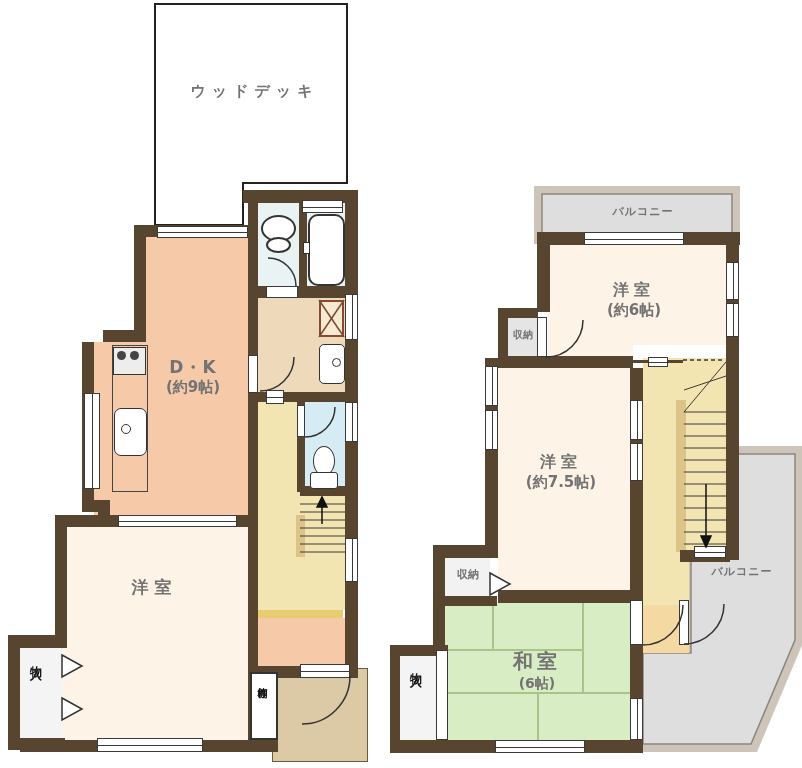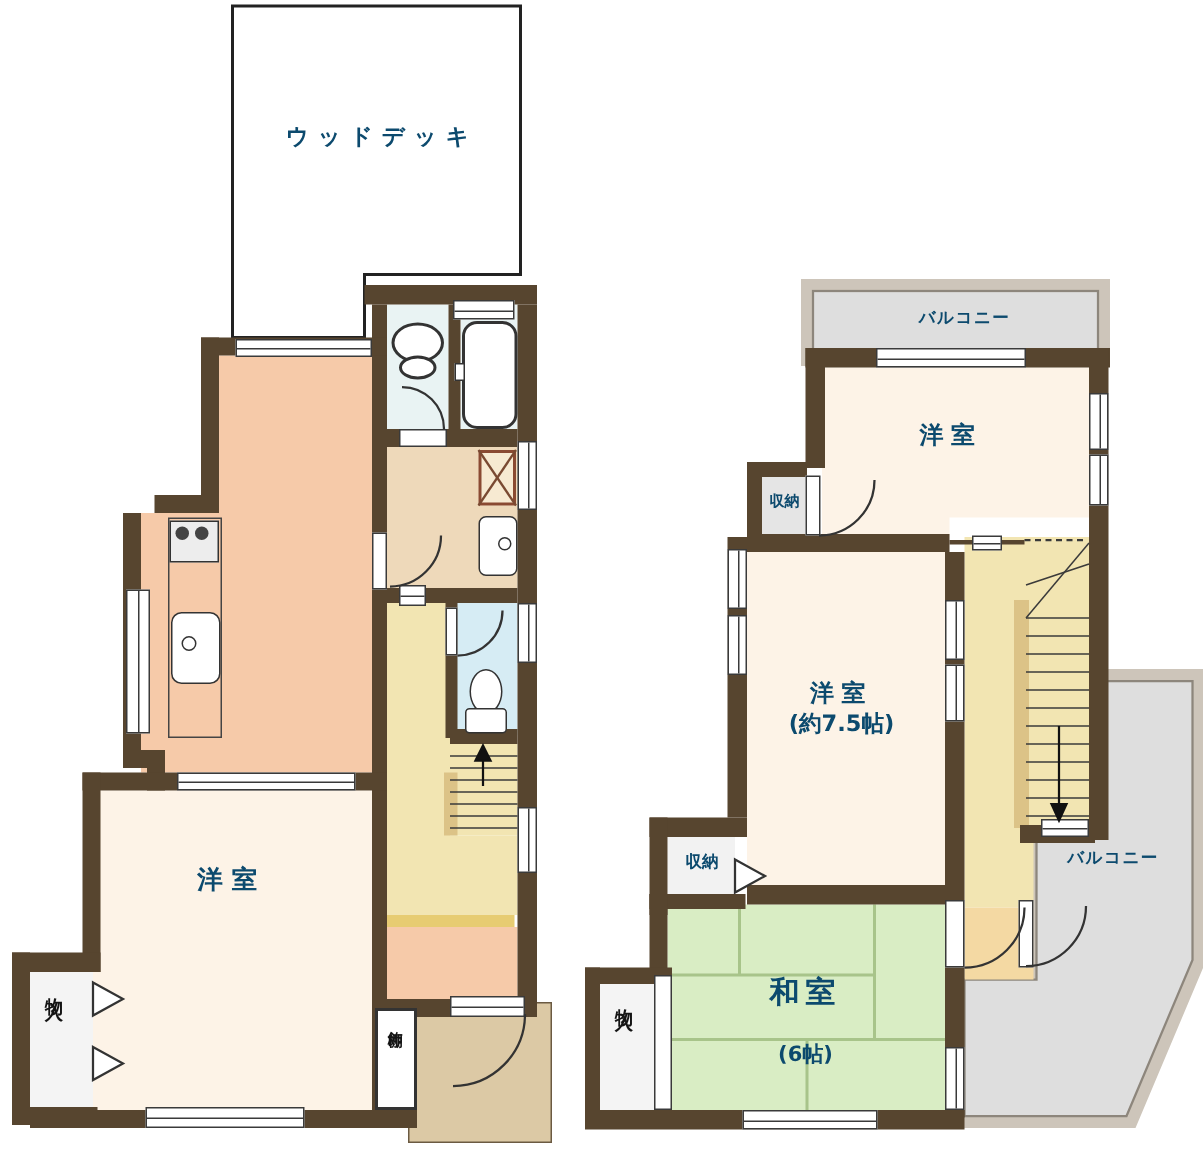--- a/index.html
+++ b/index.html
@@ -5,21 +5,21 @@
   html,body{margin:0;padding:0;background:#fff;}
   #plan{position:relative;width:802px;height:768px;background:#fff;overflow:hidden;
         font-family:"DejaVu Sans","Liberation Sans",sans-serif;}
   .abs{position:absolute;}
   .room{position:absolute;}
   .wall{position:absolute;background:#57452f;}
   .winh,.winv,.doorh,.doorv{position:absolute;background:#fff;border:1px solid #3a3a3a;box-sizing:border-box;}
   .winh::after{content:"";position:absolute;left:0;right:0;top:50%;border-top:1px solid #3a3a3a;}
   .winv::after{content:"";position:absolute;top:0;bottom:0;left:50%;border-left:1px solid #3a3a3a;}
   .tat{position:absolute;background:#a8c48a;}
-  .lbl{position:absolute;font-weight:bold;color:#0c4a6e;text-align:center;line-height:1.3;white-space:nowrap;}
+  .lbl{position:absolute;font-weight:bold;color:#737373;text-align:center;line-height:1.3;white-space:nowrap;}
   .vlbl{position:absolute;font-weight:bold;color:#141414;writing-mode:vertical-rl;text-orientation:upright;letter-spacing:2px;white-space:nowrap;}
   .fix{position:absolute;box-sizing:border-box;background:#fff;border:2px solid #333;}
   svg{position:absolute;left:0;top:0;}
 </style>
 </head>
 <body>
 
 <div id="plan">
 
   <svg width="802" height="768">
@@ -201,46 +201,51 @@
     </g>
     <g stroke="#111" stroke-width="1.5" fill="#111">
       <line x1="706" y1="484" x2="706" y2="538"></line>
       <polygon points="701,536 706,547 711,536"></polygon>
     </g>
     <line x1="683" y1="360" x2="724" y2="360" stroke="#3a3a3a" stroke-width="1.5" stroke-dasharray="4,3"></line>
   </svg>
 
   <div class="lbl" style="left:172px;top:82px;width:165px;font-size:15px;letter-spacing:6px;">ウッドデッキ</div>
 
+  <div class="lbl" style="left:118px;top:356px;width:150px;">
+    <div style="font-size:17px;letter-spacing:1px;">D・K</div>
+    <div style="font-size:15px;">(約9帖)</div>
+  </div>
 
   <div class="lbl" style="left:72px;top:576px;width:165px;">
     <div style="font-size:17px;letter-spacing:6px;">洋室</div>
   </div>
 
   <div class="vlbl" style="left:27px;top:656px;font-size:12px;">物入</div>
 
   <div class="vlbl" style="left:255px;top:679px;font-size:10px;letter-spacing:1px;">飾棚</div>
 
   <div class="lbl" style="left:588px;top:205px;width:110px;font-size:11px;letter-spacing:1px;">バルコニー</div>
 
   <div class="lbl" style="left:558px;top:280px;width:152px;">
     <div style="font-size:16px;letter-spacing:5px;">洋室</div>
+    <div style="font-size:15px;">(約6帖)</div>
   </div>
 
   <div class="lbl" style="left:503px;top:328px;width:40px;font-size:10px;">収納</div>
 
   <div class="lbl" style="left:482px;top:452px;width:158px;">
     <div style="font-size:16px;letter-spacing:5px;">洋室</div>
     <div style="font-size:15px;">(約7.5帖)</div>
   </div>
 
   <div class="lbl" style="left:444px;top:568px;width:48px;font-size:11px;">収納</div>
 
   <div class="lbl" style="left:466px;top:648px;width:142px;">
     <div style="font-size:20px;letter-spacing:4px;">和室</div>
-    <div style="font-size:14px;margin-top:20px;">(6帖)</div>
+    <div style="font-size:14px;">(6帖)</div>
   </div>
 
   <div class="vlbl" style="left:407px;top:663px;font-size:12px;">物入</div>
 
   <div class="lbl" style="left:692px;top:565px;width:100px;font-size:11px;letter-spacing:1px;">バルコニー</div>
 
 </div>
 
 </body></html>

